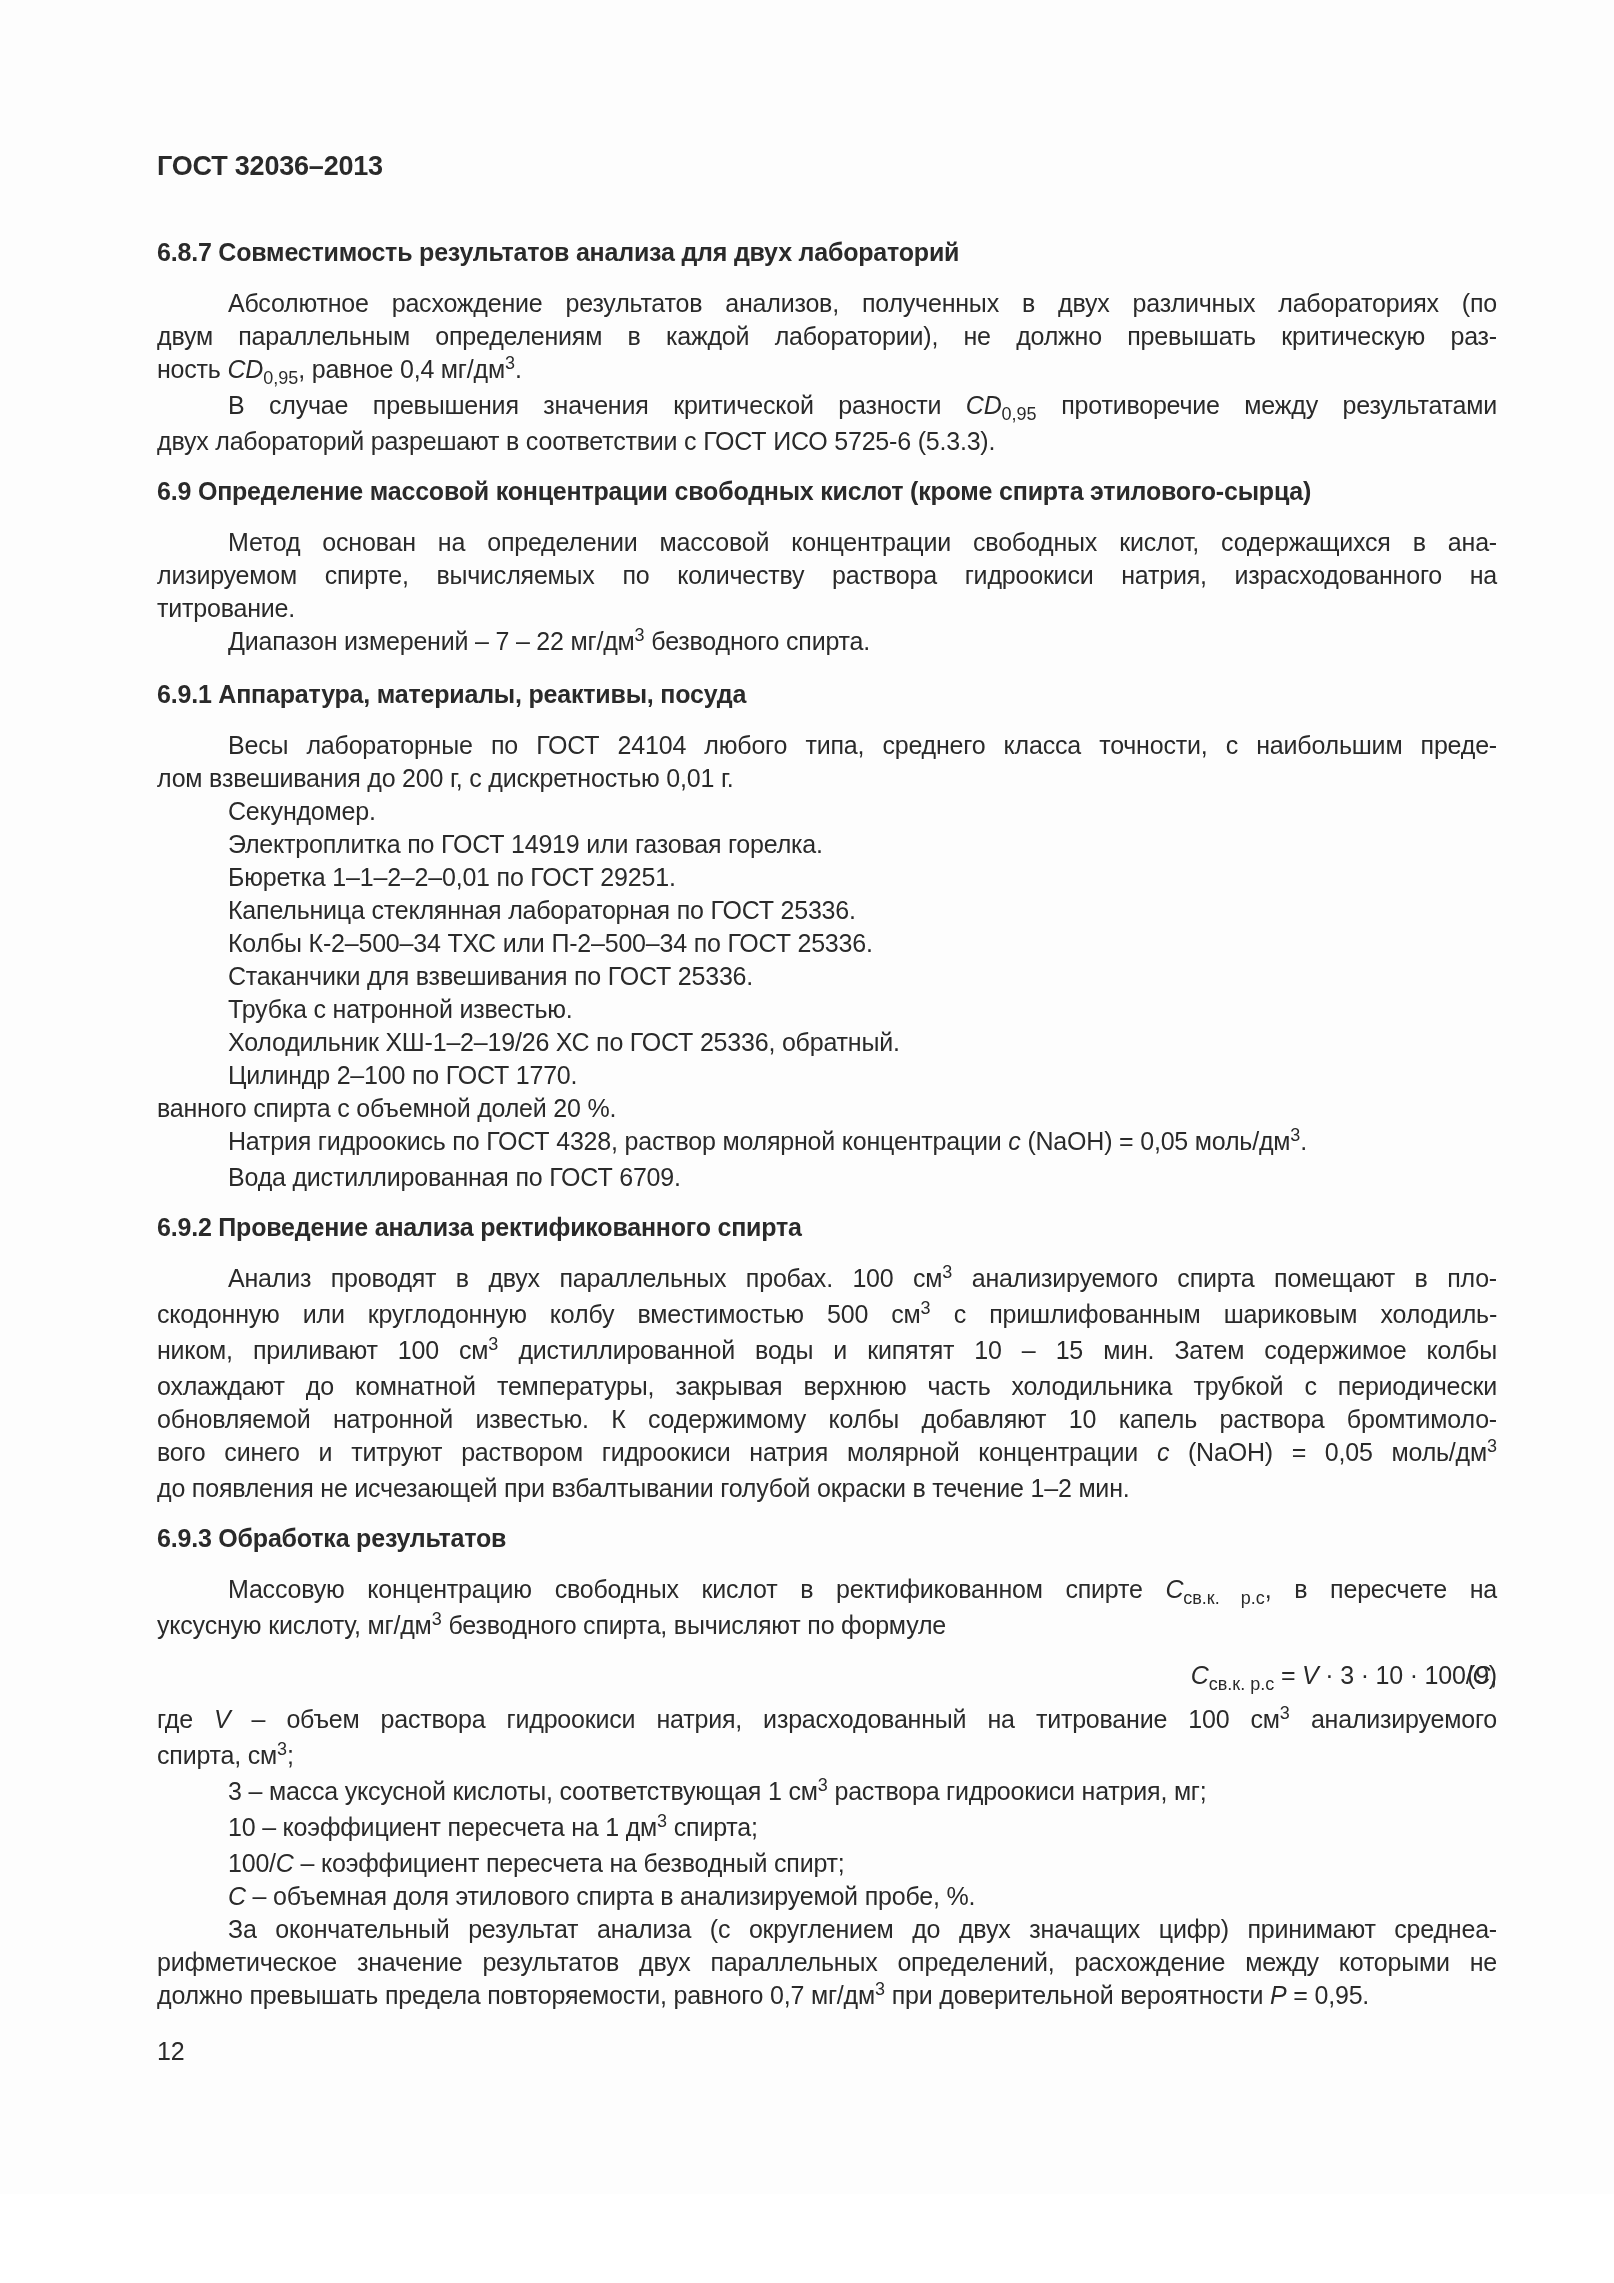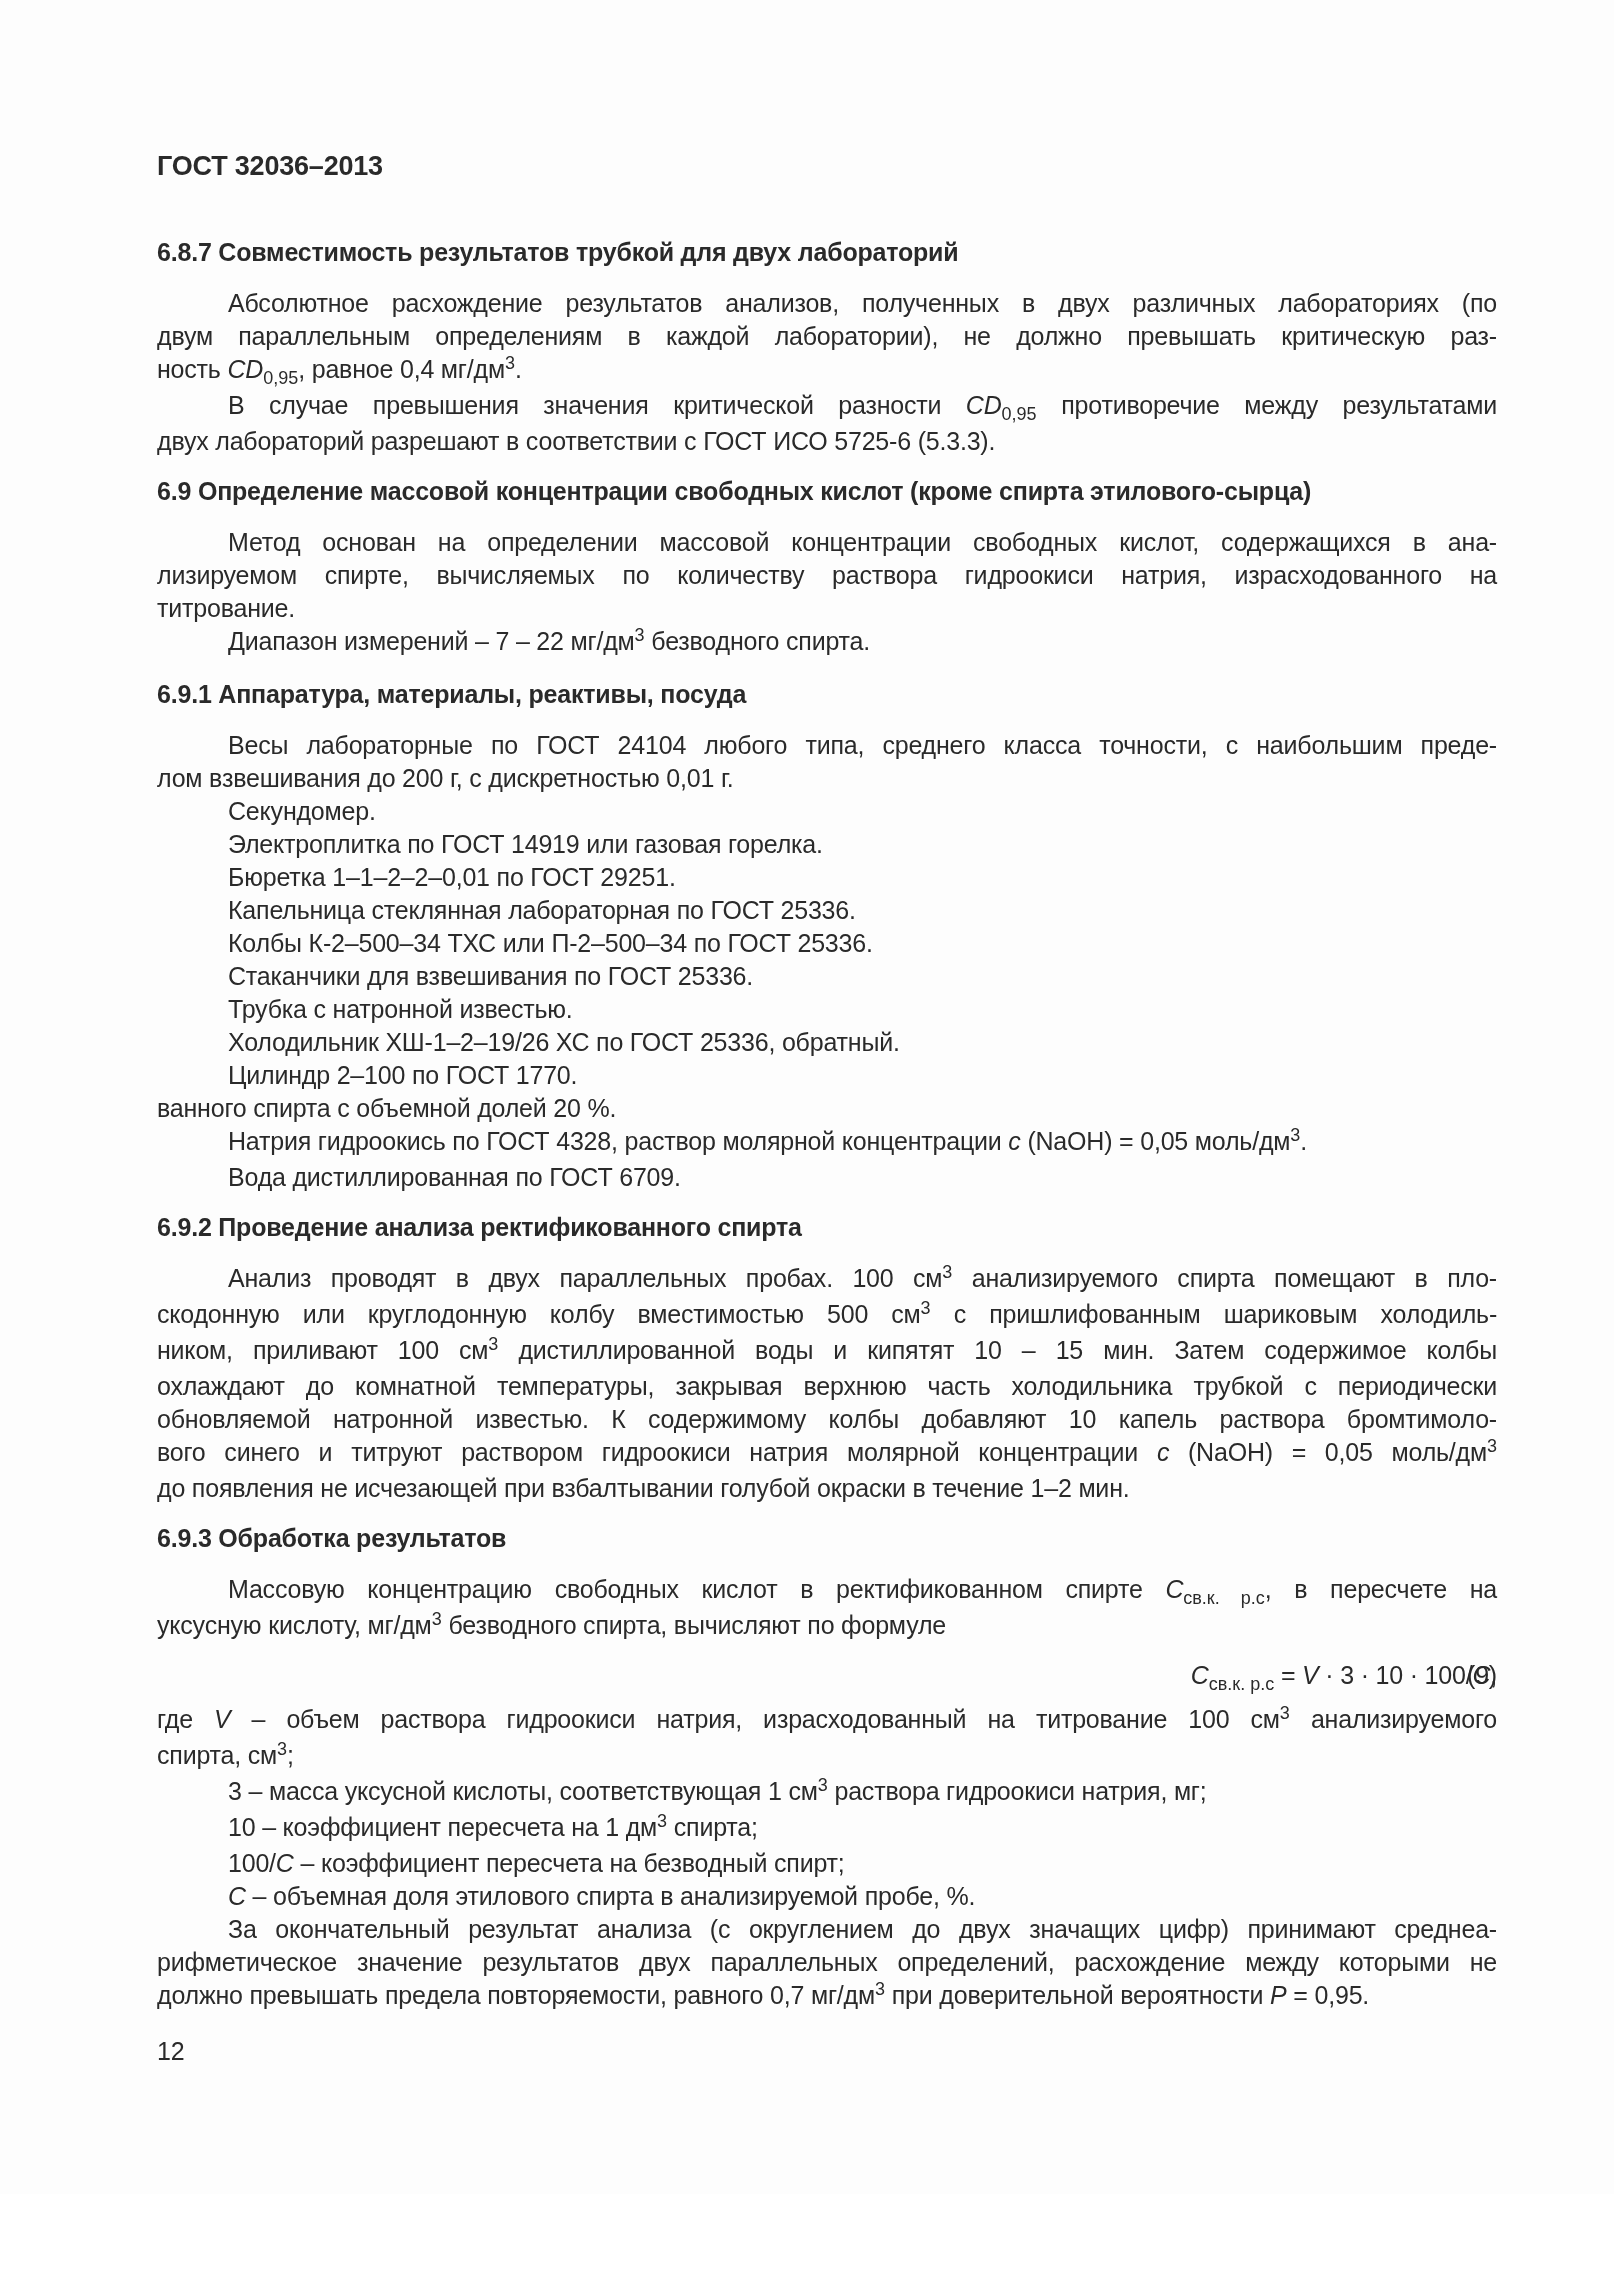--- a/index.html
+++ b/index.html
@@ -42,21 +42,21 @@
   }
   .formula-num { position: absolute; right: 0; top: 0; }
   .page-number { margin-top: 20px; }
 </style>
 </head>
 <body>
 
 <div class="page" style="background: rgb(253, 253, 253); color: rgb(42, 42, 42);">
   <div class="running-header">ГОСТ 32036–2013</div>
   <div class="content">
-      <p class="heading">6.8.7 Совместимость результатов трубкой для двух лабораторий</p>
+      <p class="heading">6.8.7 Совместимость результатов анализа для двух лабораторий</p>
       <div class="para">
         <div class="ln ln-first"><span class="tx">Абсолютное расхождение результатов анализов, полученных в двух различных лабораториях (по</span></div>
         <div class="ln"><span class="tx">двум параллельным определениям в каждой лаборатории), не должно превышать критическую раз-</span></div>
         <div class="ln ln-end"><span class="tx">ность </span><span class="i">CD</span><span class="sb">0,95</span><span class="tx">, равное 0,4 мг/дм</span><span class="sp">3</span><span class="tx">.</span></div>
       </div>
       <div class="para">
         <div class="ln ln-first"><span class="tx">В случае превышения значения критической разности </span><span class="i">CD</span><span class="sb">0,95</span><span class="tx"> противоречие между результатами</span></div>
         <div class="ln ln-end"><span class="tx">двух лабораторий разрешают в соответствии с ГОСТ ИСО 5725-6 (5.3.3).</span></div>
       </div>
       <p class="heading">6.9 Определение массовой концентрации свободных кислот (кроме спирта этилового-сырца)</p>

